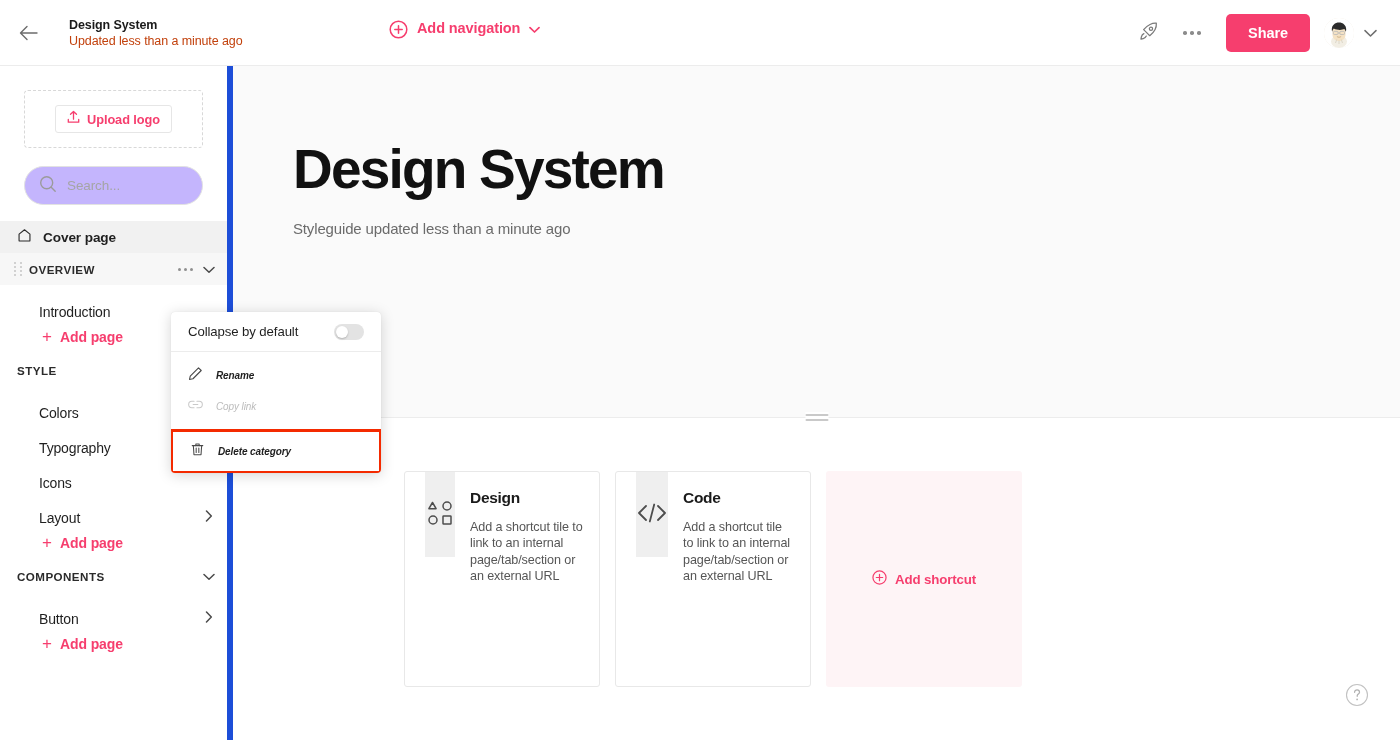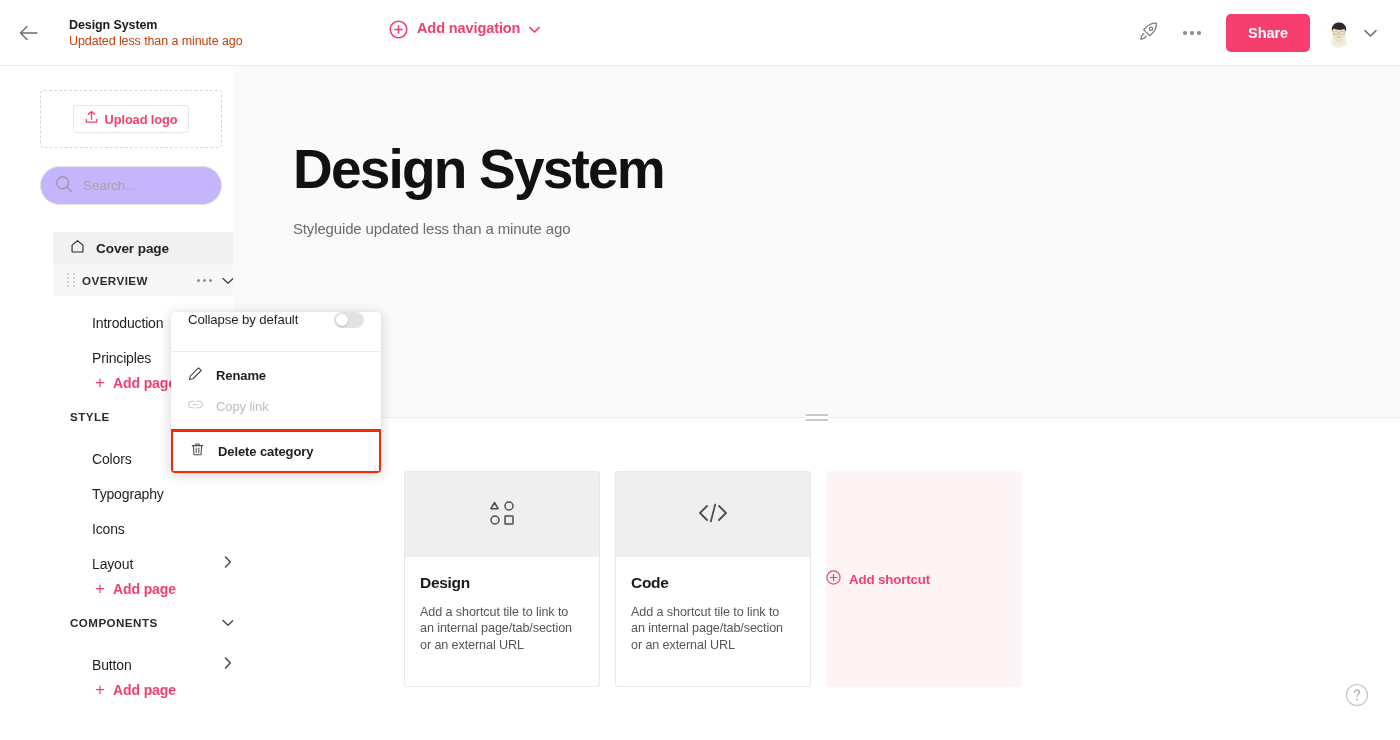--- a/index.html
+++ b/index.html
@@ -59,23 +59,23 @@
     display: flex; align-items: center; justify-content: center;
   }
   .avatar {
     width: 30px; height: 30px; border-radius: 50%;
     overflow: hidden; background: #f0e9dd; position: relative; cursor: pointer;
   }
   .chev-btn { width: 32px; height: 44px; display:flex; align-items:center; justify-content:center; cursor:pointer;}
 
   
   .sidebar {
-    position: absolute; left: 16px; top: 66px; width: 233px; height: 674px;
+    position: absolute; left: 0; top: 66px; width: 233px; height: 674px;
     background: #ffffff;
-    border-right: 3px solid #1d4ed8;
+    border-right: 6px solid #1d4ed8;
     overflow: hidden;
   }
   .logo-drop {
     margin: 24px 24px 0 24px; height: 58px;
     border: 1.5px dashed #d8d8d8; border-radius: 4px;
     display: flex; align-items: center; justify-content: center;
     cursor: pointer;
   }
   .upload-btn {
     border: 1px solid #e6e6e6; border-radius: 3px; background: #fff;
@@ -91,21 +91,21 @@
     display: flex; align-items: center; padding: 0 14px; gap: 10px;
     background: #c4b5fd;
   }
   .search-input {
     border: none; outline: none; background: transparent;
     font-family: inherit; font-size: 13.5px; color: #3a3a3a; width: 140px;
     letter-spacing: -0.1px;
   }
   .search-input::placeholder { color: #a5a5a5; }
 
-  .nav { margin-top: 27px; padding-left: 37px; }
+  .nav { margin-top: 16px; }
   .nav-cover {
     height: 32px; display: flex; align-items: center; gap: 11px;
     padding: 0 17px; background: #f1f1f1; cursor: pointer;
   }
   .nav-cover-label { font-size: 13.6px; font-weight: 700; color: #1f1f1f; letter-spacing: -0.1px; }
 
   .cat-row {
     height: 32px; display: flex; align-items: center;
     padding: 0 12px 0 14px; cursor: pointer; position: relative;
   }
@@ -134,38 +134,38 @@
   .plus-sign { color: #f63e6e; font-size: 17px; font-weight: 400; line-height: 1; margin-top: -1px; }
 
   
   .ctx-menu {
     position: absolute; left: 171px; top: 312px; width: 210px;
     background: #fff; border-radius: 4px;
     box-shadow: 0 2px 14px rgba(0,0,0,0.17), 0 0 1px rgba(0,0,0,0.12);
     z-index: 50; overflow: hidden;
   }
   .ctx-top {
-    height: 40px; display: flex; justify-content: space-between;
+    height: 40px; display: flex; align-items: center; justify-content: space-between;
     padding: 0 17px; border-bottom: 1px solid #ececec; cursor: pointer;
   }
   .ctx-top-label { font-size: 13.2px; color: #1f1f1f; letter-spacing: -0.1px; }
   .toggle {
     width: 30px; height: 16px; border-radius: 9px; background: #e3e3e3;
     position: relative; cursor: pointer; flex: none;
   }
   .toggle .knob {
     position: absolute; left: 2px; top: 2px; width: 12px; height: 12px;
     border-radius: 50%; background: #fff; box-shadow: 0 1px 2px rgba(0,0,0,0.22);
   }
   .ctx-group { padding: 8px 0 7px 0; border-bottom: 1px solid #ececec; }
   .ctx-item {
     height: 31px; display: flex; align-items: center; gap: 13px;
     padding: 0 17px; cursor: pointer;
   }
-  .ctx-item-label { font-size: 13px; font-weight: 600; color: #1f1f1f; letter-spacing: -0.1px; }
+  .ctx-item-label { font-size: 10px; font-weight: 600; color: #1f1f1f; letter-spacing: -0.1px; font-style: italic; }
   .ctx-item.disabled { cursor: default; }
   .ctx-item.disabled .ctx-item-label { color: #bcbcbc; font-weight: 400; }
   .ctx-delete-wrap {
     border: 3px solid #f42a00; margin: -1px -1px; padding: 0;
     background: #fff;
   }
   .ctx-delete { height: 39px; display: flex; align-items: center; gap: 13px; padding: 8px 17px; cursor: pointer; }
 
   
   .main {
@@ -191,33 +191,33 @@
     justify-content: center; gap: 3px; cursor: ns-resize; background: #fff; z-index: 5;
   }
   .drag-handle i { height: 2px; background: #c9c9c9; display: block; border-radius: 1px; }
 
   .tiles {
     padding: 53px 0 0 171px; display: flex; gap: 15px; background: #fff;
   }
   .tile {
     width: 196px; height: 216px; background: #fff;
     border: 1px solid #e8e8e8; border-radius: 3px; overflow: hidden;
-    display: flex; flex-direction: column; cursor: pointer;
+    display: flex; flex-direction: row; cursor: pointer; padding-left: 20px;
   }
   .tile-thumb {
     height: 85px; background: #efefef; display: flex; align-items: center; justify-content: center;
   }
   .tile-body { padding: 17px 15px 0 15px; }
   .tile-title { font-size: 15.5px; font-weight: 700; color: #1a1a1a; letter-spacing: -0.3px; }
   .tile-text {
     margin-top: 12px; font-size: 12.6px; color: #565656; line-height: 16.4px; letter-spacing: -0.1px;
   }
   .tile-add {
     width: 196px; height: 216px; background: #fef4f6; border-radius: 3px;
-    display: flex; align-items: center; gap: 8px; cursor: pointer;
+    display: flex; align-items: center; justify-content: center; gap: 8px; cursor: pointer;
   }
   .tile-add-label { font-size: 13.3px; font-weight: 700; color: #f63e6e; letter-spacing: -0.15px; }
 
   .help-btn {
     position: absolute; right: 31px; bottom: 31px;
     width: 24px; height: 24px; border-radius: 50%;
     display: flex; align-items: center; justify-content: center; cursor: pointer;
   }
 </style>
 </head>
@@ -349,23 +349,20 @@
             </span>
           <span>
             <svg width="12" height="8" viewBox="0 0 12 8" fill="none">
               <path d="M1 1.5L6 6.3 11 1.5" stroke="#4a4a4a" stroke-width="1.5" stroke-linecap="round" stroke-linejoin="round"></path>
             </svg>
           </span>
         </span>
       </div>
       <div class="page-row">
         <span class="page-label">Introduction</span>
-      </div>
-      <div class="page-row">
-        <span class="page-label">Principles</span>
       </div>
       <div class="add-page">
         <span class="plus-sign">+</span>
         <span class="add-page-label">Add page</span>
       </div>
 
       <div class="cat-row">
         <span class="cat-label plain">STYLE</span>
       </div>
       <div class="page-row">

